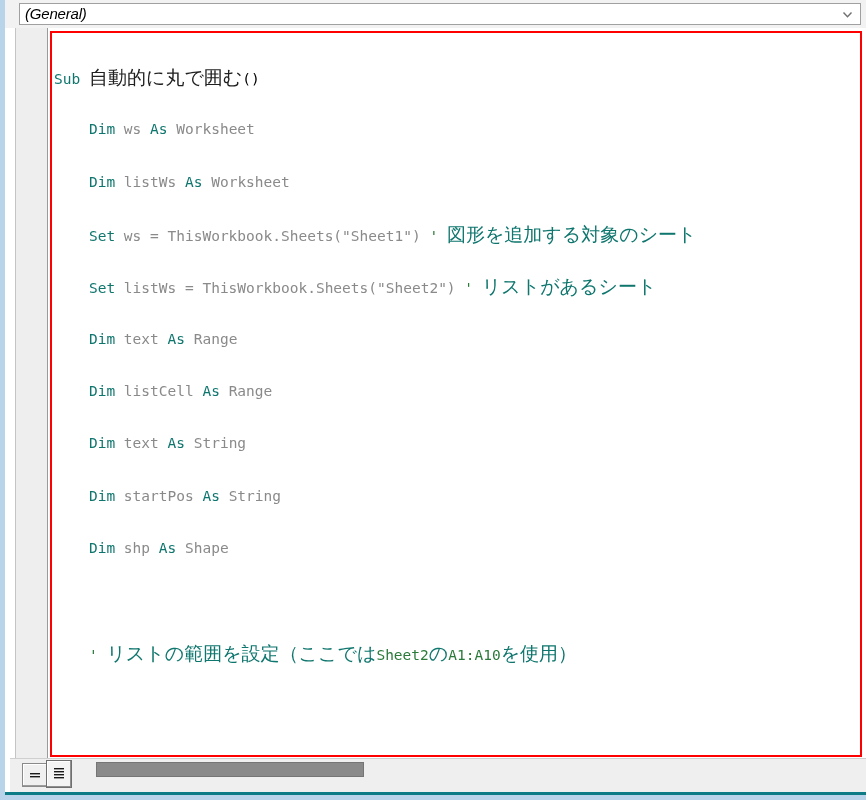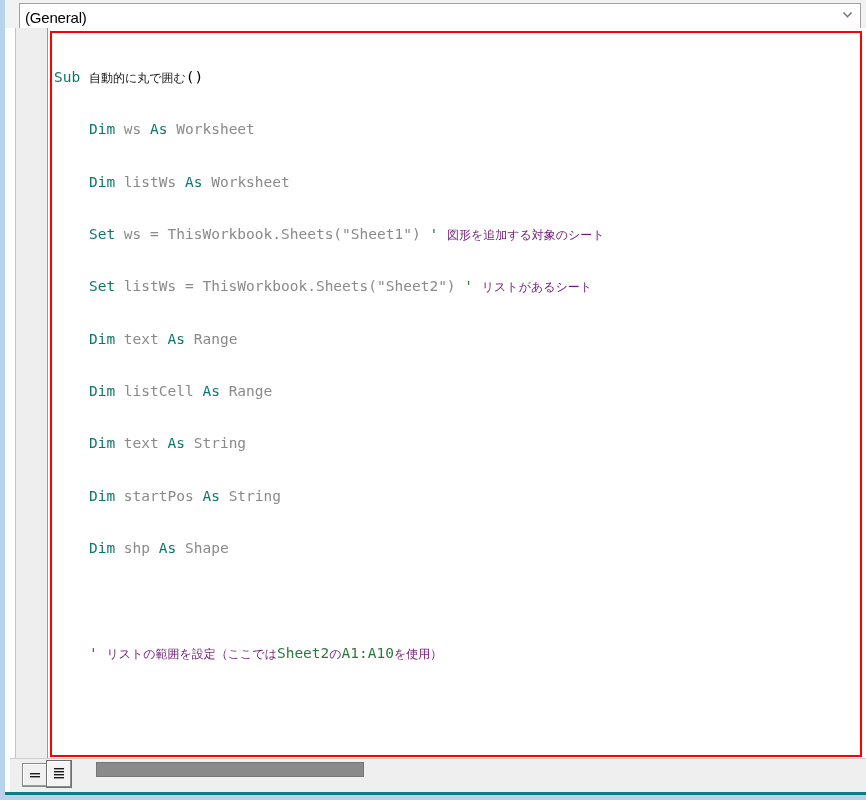--- a/index.html
+++ b/index.html
@@ -42,26 +42,27 @@
     position: absolute;
     left: 0; top: 0;
     width: 866px;
     height: 28px;
     background: #f2f2f2;
     box-sizing: border-box;
   }
   .combo {
     position: absolute;
     top: 3px;
-    height: 30px;
+    height: 22px;
     background: #ffffff;
     border: 1px solid #a0a0a0;
     box-sizing: border-box;
     display: flex;
     align-items: center;
+    font-style: italic;
   }
   #combo-object {
     left: 14px;
     right: 10px;
     width: 842px;
   }
   #combo-object .combo-text {
     font-family: "Liberation Sans", sans-serif;
     font-size: 15px;
     color: #000000;
@@ -140,22 +141,22 @@
   }
   .ln {
     display: block;
     height: 17.45px;
     white-space: pre;
   }
   .kw   { color: #0f766e; }
   .idn  { color: #8a8a8a; }
   .cmt  { color: #2a7a3a; }
   .plain{ color: #000000; }
-  .jp   { color: #202020; font-family: Liberation Serif, serif; font-size: 12px; }
-  .cmt .jp { color: #701a75; }
+  .jp   { color: #202020; font-family: Liberation Serif, serif; font-size: 19px; }
+  .cmt .jp { color: #0f766e; }
 
   
   #bottom-bar {
     position: absolute;
     left: 5px;
     top: 758px;
     width: 856px;
     height: 34px;
     background: #efefef;
     border-top: 1px solid #cfcfcf;

